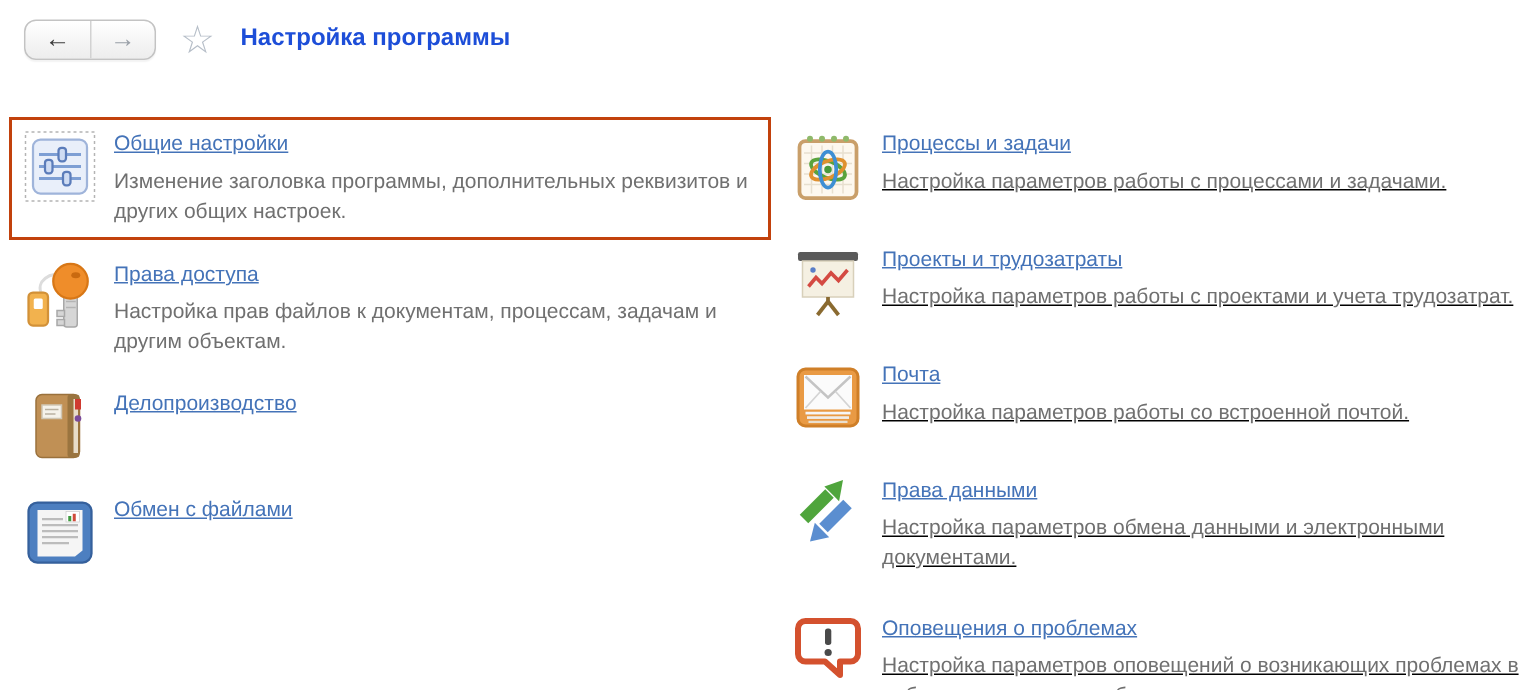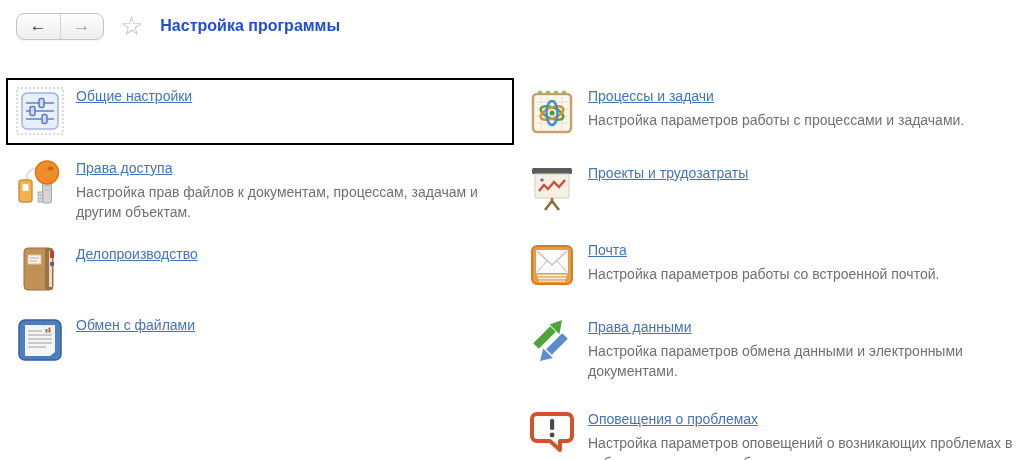--- a/index.html
+++ b/index.html
@@ -18,29 +18,29 @@
   .nav-btn { flex: 1; display: flex; align-items: center; justify-content: center;
              font-size: 17px; font-weight: bold; cursor: pointer; user-select: none; }
   .nav-btn.back { border-right: 1px solid #d2d2d2; color: #3d3d3d; }
   .nav-btn.fwd  { color: #9aa0a8; }
   .star { margin-left: 16px; font-size: 26px; color: #b6bec8; line-height: 1; cursor: pointer; }
   .page-title { margin-left: 17px; font-size: 16px; font-weight: bold; color: #1d4ed8; }
 
   
   .main { padding: 47px 0 0 16px; display: grid; grid-template-columns: 498px 1fr; column-gap: 14px; }
   .item { display: flex; margin-bottom: 23px; }
-  .col-right .item { margin-bottom: 29px; }
+  .col-right .item { margin-bottom: 29px; text-decoration: underline; }
   .item .icon { flex: 0 0 48px; width: 48px; height: 48px; margin-right: 12px; }
   .item .icon svg { width: 48px; height: 48px; display: block; }
   .content { max-width: 426px; }
   .title-link { font-size: 14px; color: #4473b8; text-decoration: underline; cursor: pointer; display: inline-block; }
   .desc { font-size: 14px; line-height: 20px; color: #707070; margin-top: 5px; }
 
   .item.highlighted {
-    border: 2px solid #000000;
+    border: 2px solid #c2410c;
     margin: -9px 0 14px -10px;
     padding: 7px 0 8px 8px;
   }
 </style>
 </head>
 <body>
 
 <div class="header">
   <div class="nav-group">
     <div class="nav-btn back">
@@ -70,20 +70,21 @@
           </g>
           <g fill="#cfdcf3" stroke="#5b7cba" stroke-width="1.5">
             <rect x="23" y="11.5" width="5" height="9" rx="2"></rect>
             <rect x="14" y="19.5" width="5" height="9" rx="2"></rect>
             <rect x="26" y="27.5" width="5" height="9" rx="2"></rect>
           </g>
         </svg>
       </span>
       <div class="content">
         <a class="title-link">Общие настройки</a>
+        <div class="desc">Изменение заголовка программы, дополнительных реквизитов и других общих настроек.</div>
       </div>
     </div>
 
     <div class="item">
       <span class="icon">
         <svg viewBox="0 0 48 48">
           <path d="M12 22 C7 14, 18 6, 27 10" fill="none" stroke="#dcdcdc" stroke-width="2"></path>
           <rect x="3" y="21" width="13" height="22" rx="3" fill="#f2b24e" stroke="#d29138" stroke-width="1.5"></rect>
           <rect x="6.5" y="25" width="6" height="7" rx="1" fill="#ffffff"></rect>
           <rect x="26.5" y="22" width="9" height="22" rx="2" fill="#d6d6d6" stroke="#a8a8a8"></rect>
@@ -186,20 +187,21 @@
           <circle cx="14" cy="16" r="1.8" fill="#5a7ec8"></circle>
           <g stroke="#8a6a30" stroke-width="2.5" fill="none">
             <line x1="24" y1="34" x2="24" y2="39"></line>
             <line x1="24" y1="37" x2="17" y2="46"></line>
             <line x1="24" y1="37" x2="31" y2="46"></line>
           </g>
         </svg>
       </span>
       <div class="content">
         <a class="title-link">Проекты и трудозатраты</a>
+        <div class="desc">Настройка параметров работы с проектами и учета трудозатрат.</div>
       </div>
     </div>
 
     <div class="item">
       <span class="icon">
         <svg viewBox="0 0 48 48">
           <rect x="4" y="5" width="40" height="38" rx="5" fill="#e99a44" stroke="#cf7f28" stroke-width="2"></rect>
           <rect x="8" y="9" width="32" height="23" fill="#fbfbfb"></rect>
           <path d="M9 10 L24 24 L39 10" fill="none" stroke="#c4c4c4" stroke-width="1.6"></path>
           <path d="M9 31 L19 20 M39 31 L29 20" fill="none" stroke="#d4d4d4" stroke-width="1.2"></path>

